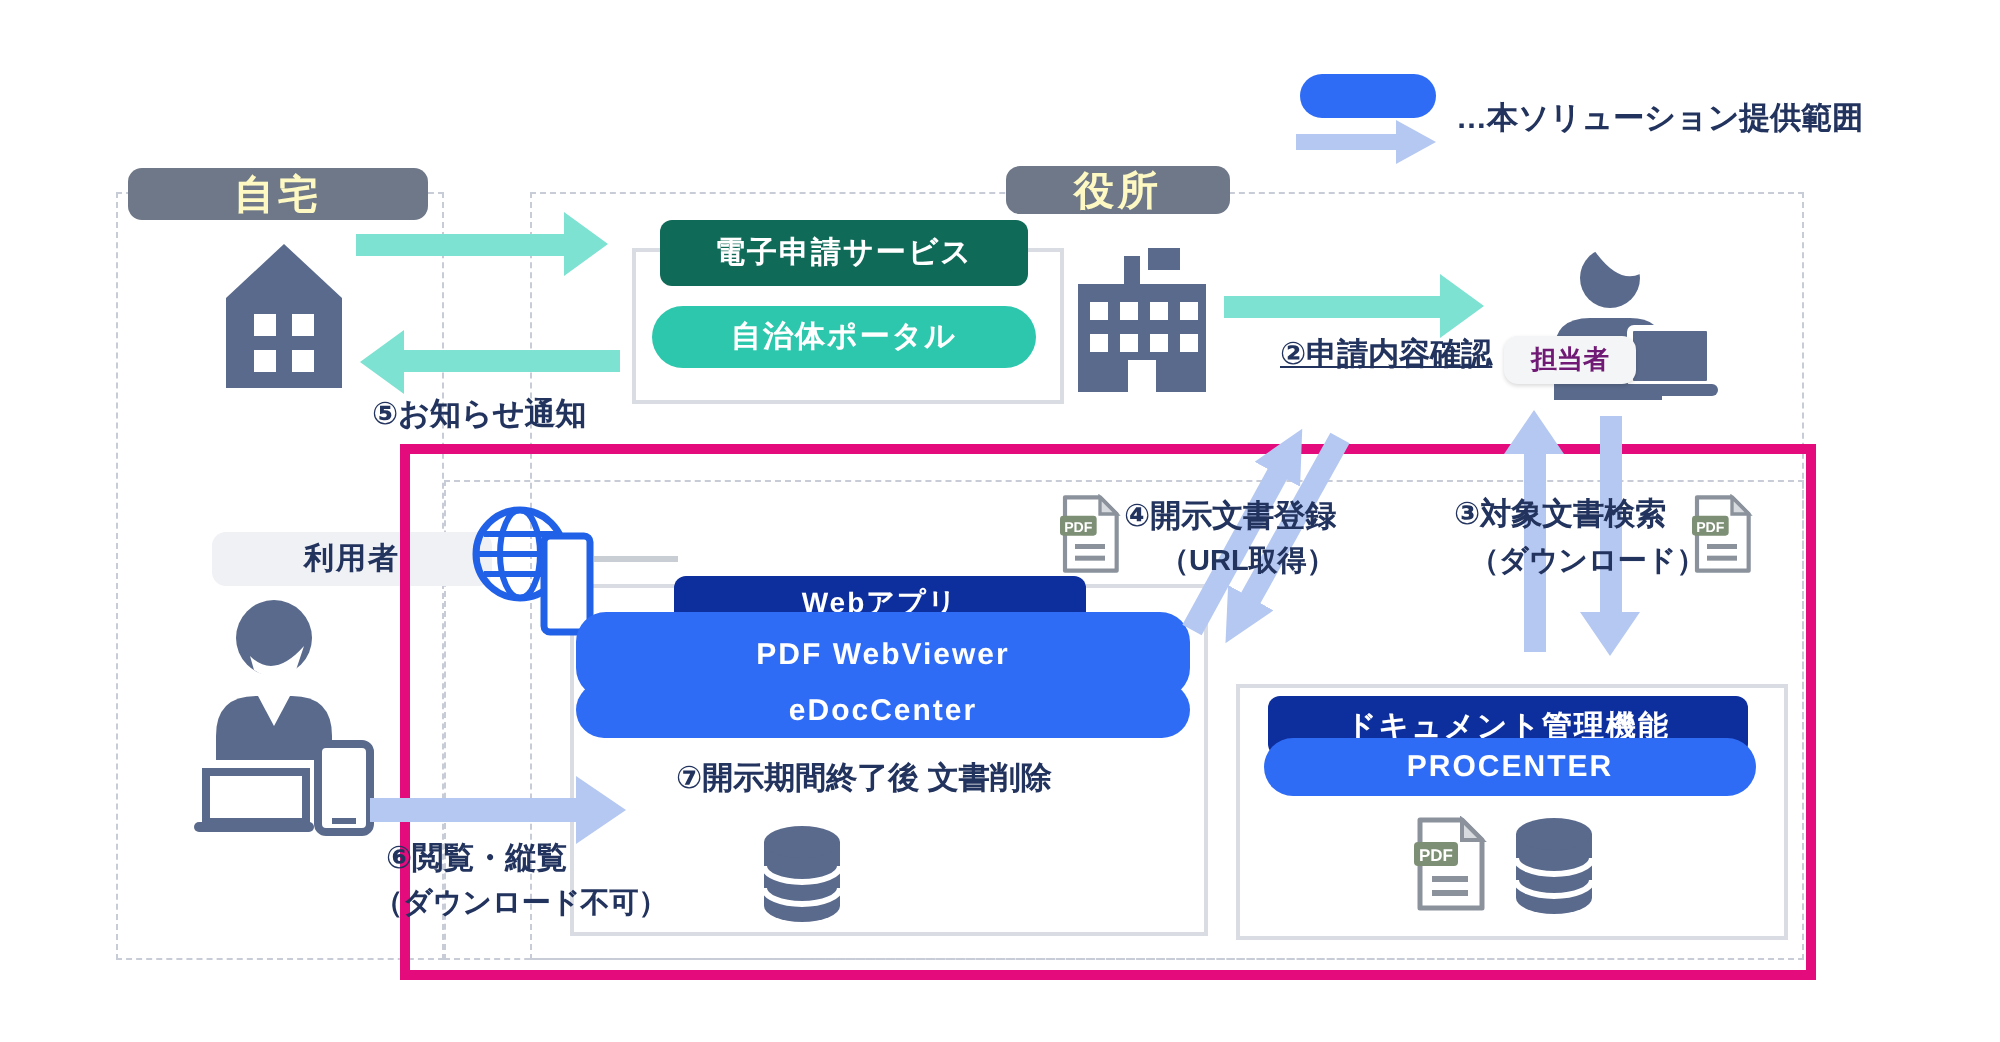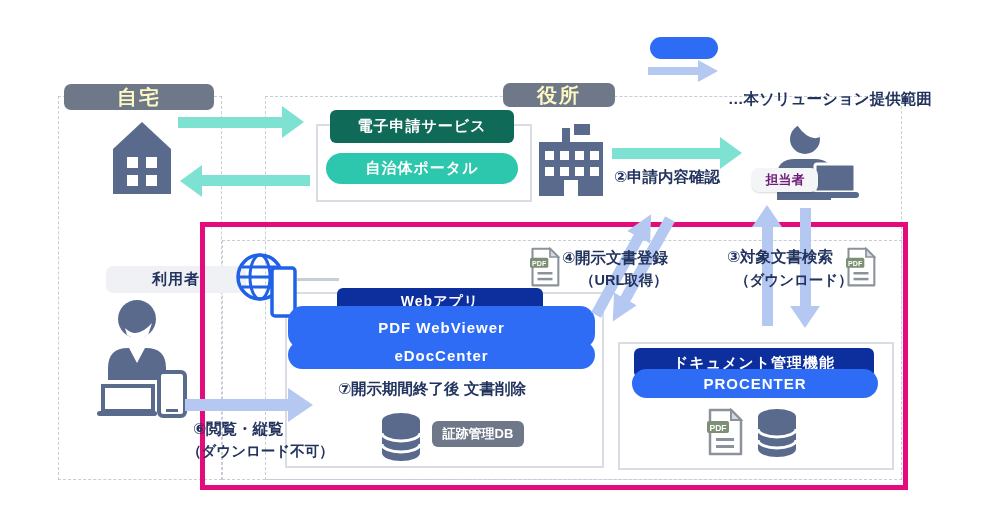--- a/index.html
+++ b/index.html
@@ -67,21 +67,21 @@
 
   <div class="abs zone" style="left:58px;top:96px;width:162px;height:382px;"></div>
   <div class="abs zone" style="left:265px;top:96px;width:635px;height:382px;"></div>
   <div class="abs zone" style="left:222px;top:240px;width:678px;height:238px;"></div>
 
   <div id="scope-box" class="abs" style="left:200px;top:222px;width:698px;height:258px;"></div>
 
   <div class="abs pill-blue" style="left:650px;top:37px;width:68px;height:22px;"></div>
   <div class="abs shaft blue-bg" style="left:648px;top:67px;width:50px;height:8px;"></div>
   <div class="abs head" style="left:698px;top:60px;border-left:20px solid #b5c8f2;border-top:11px solid transparent;border-bottom:11px solid transparent;"></div>
-  <div class="abs note" style="left:728px;top:49px;margin-top:40px;">…本ソリューション提供範囲</div>
+  <div class="abs note" style="left:728px;top:49px;">…本ソリューション提供範囲</div>
 
   <div class="abs region-pill" style="left:64px;top:84px;width:150px;height:26px;">自宅</div>
   <div class="abs region-pill" style="left:503px;top:83px;width:112px;height:24px;">役所</div>
   <div class="abs light-pill" style="left:65px;top:266px;width:140px;height:27px;margin-left:41px;">利用者</div>
   <div class="abs staff-pill" style="left:752px;top:168px;width:66px;height:24px;">担当者</div>
 
   <svg class="abs icon" style="left:110px;top:120px;" width="64" height="74" viewBox="0 0 64 74">
     <path d="M32 2 L61 29 V74 H3 V29 Z" fill="#5a6a8c"></path>
     <rect x="17" y="37" width="11" height="11" fill="#fff"></rect>
     <rect x="36" y="37" width="11" height="11" fill="#fff"></rect>
@@ -143,21 +143,20 @@
   <div class="abs pill-blue" style="left:288px;top:306px;width:307px;height:43px;">PDF WebViewer</div>
   <div class="abs pill-blue" style="left:288px;top:341px;width:307px;height:28px;">eDocCenter</div>
   <div class="abs note" style="left:338px;top:379px;z-index:3;">⑦開示期間終了後 文書削除</div>
 
   <svg class="abs icon" style="left:378px;top:412px;" width="46" height="50" viewBox="0 0 46 50">
     <path d="M4 9 V41 A19 8 0 0 0 42 41 V9 Z" fill="#5a6a8c"></path>
     <ellipse cx="23" cy="9" rx="19" ry="8" fill="#5a6a8c"></ellipse>
     <path d="M4 21 a19 8 0 0 0 38 0" fill="none" stroke="#fff" stroke-width="3"></path>
     <path d="M4 32 a19 8 0 0 0 38 0" fill="none" stroke="#fff" stroke-width="3"></path>
   </svg>
-  <div class="abs db-tag" style="left:432px;top:421px;width:92px;height:26px;">証跡管理DB</div>
 
   <div class="abs container-box" style="left:618px;top:342px;width:272px;height:124px;"></div>
   <div class="abs header-navy" style="left:634px;top:328px;width:240px;height:30px;">ドキュメント管理機能</div>
   <div class="abs pill-blue" style="left:632px;top:369px;width:246px;height:29px;">PROCENTER</div>
 
   <svg class="abs icon" style="left:706px;top:408px;" width="38" height="48" viewBox="0 0 38 48">
     <path d="M4 2 H25 L35 12 V46 H4 Z" fill="#fff" stroke="#8b929c" stroke-width="2.5" stroke-linejoin="round"></path>
     <path d="M25 2 L35 12 H25 Z" fill="#d7dadf" stroke="#8b929c" stroke-width="2"></path>
     <rect x="1" y="13" width="22" height="12" rx="2" fill="#7d8f74"></rect>
     <text x="12" y="22.5" font-size="8.5" font-weight="bold" fill="#fff" text-anchor="middle">PDF</text>
@@ -187,24 +186,25 @@
     <text x="12" y="22.5" font-size="8.5" font-weight="bold" fill="#fff" text-anchor="middle">PDF</text>
     <rect x="10" y="30" width="18" height="3" fill="#8b929c"></rect>
     <rect x="10" y="37" width="18" height="3" fill="#8b929c"></rect>
   </svg>
 
   <div class="abs shaft teal-bg" style="left:178px;top:117px;width:104px;height:11px;"></div>
   <div class="abs head" style="left:282px;top:106px;border-left:22px solid #7de2d1;border-top:16px solid transparent;border-bottom:16px solid transparent;"></div>
 
   <div class="abs head" style="left:180px;top:165px;border-right:22px solid #7de2d1;border-top:16px solid transparent;border-bottom:16px solid transparent;"></div>
   <div class="abs shaft teal-bg" style="left:202px;top:175px;width:108px;height:11px;"></div>
+  <div class="abs note" style="left:186px;top:197px;">⑤お知らせ通知</div>
 
   <div class="abs shaft teal-bg" style="left:612px;top:148px;width:108px;height:11px;"></div>
   <div class="abs head" style="left:720px;top:137px;border-left:22px solid #7de2d1;border-top:16px solid transparent;border-bottom:16px solid transparent;"></div>
-  <div class="abs note" style="left:614px;top:167px;">②申請内容確認</div>
+  <div class="abs note" style="left:640px;top:167px;text-decoration:underline;">②申請内容確認</div>
 
   <svg class="abs z5" style="left:556px;top:193px;" width="140" height="140" viewBox="0 0 140 140">
     <defs>
       <marker id="ah4" markerUnits="userSpaceOnUse" markerWidth="28" markerHeight="28" refX="7" refY="13" orient="auto">
         <path d="M0 0 L26 13 L0 26 Z" fill="#b5c8f2"></path>
       </marker>
     </defs>
     <line x1="40" y1="122" x2="86" y2="38" stroke="#b5c8f2" stroke-width="11" marker-end="url(#ah4)"></line>
     <line x1="114" y1="26" x2="66" y2="112" stroke="#b5c8f2" stroke-width="11" marker-end="url(#ah4)"></line>
   </svg>

